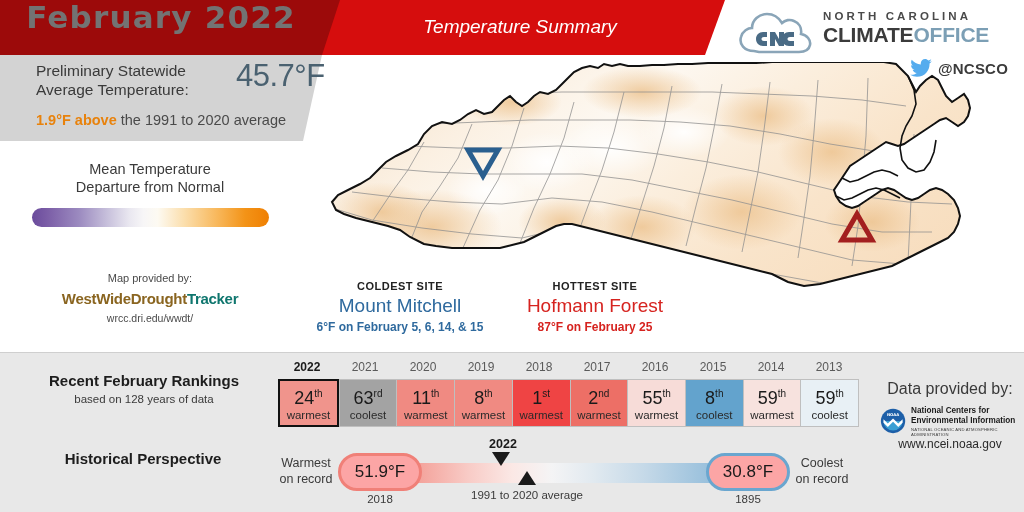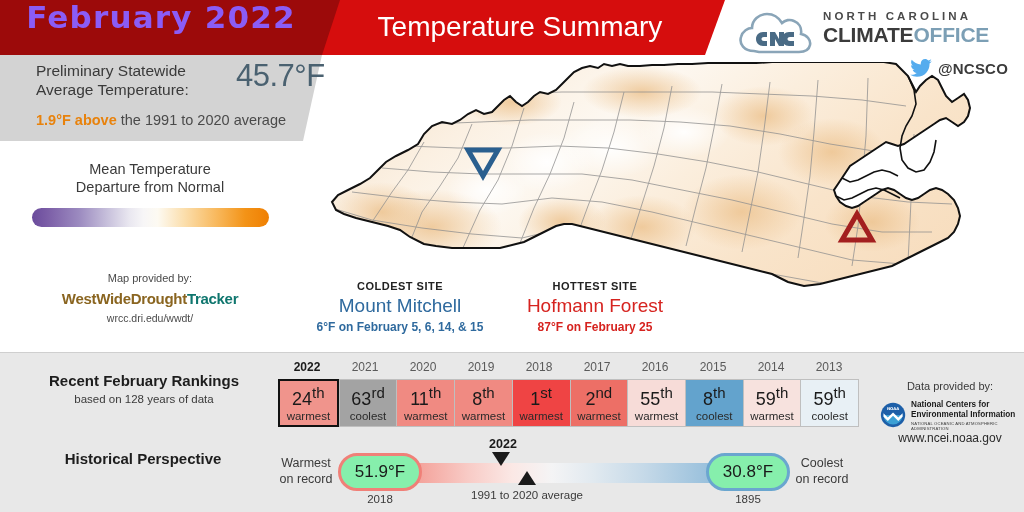--- a/index.html
+++ b/index.html
@@ -22,29 +22,30 @@
   }
   .hdr-brightred {
     position: absolute; left: 300px; top: 0; width: 425px; height: 55px;
     background: #d60d0d;
     clip-path: polygon(22px 0, 425px 0, 405px 100%, 0 100%);
     z-index: 2;
   }
   .hdr-month {
     position: absolute; left: 0; top: 0; width: 322px; height: 55px;
     display: flex; align-items: center; justify-content: center;
-    color: #8b5cf6; font-size: 31px; font-weight: bold;
+    color: #737373; font-size: 31px; font-weight: bold;
     letter-spacing: 1.2px; z-index: 6; padding-bottom: 21px;
     font-family: "DejaVu Sans", sans-serif;
   }
   .hdr-summary {
     position: absolute; left: 330px; top: 0; width: 380px; height: 55px;
     display: flex; align-items: center; justify-content: center;
-    color: #ffffff; font-size: 28px; font-weight: normal; z-index: 6;
+    color: #ffffff; font-size: 19px; font-weight: normal; z-index: 6;
     padding-bottom: 2px;
+    font-style: italic;
   }
 
   
   .logo-wrap { position: absolute; left: 737px; top: 8px; width: 275px; height: 72px; z-index: 7; }
   .logo-cloud { position: absolute; left: 0; top: 2px; width: 80px; height: 46px; }
   .logo-txt { position: absolute; left: 86px; top: 2px; }
   .logo-nc {
     font-size: 11.5px; letter-spacing: 3.1px; color: #4a4a4a; font-weight: bold;
     line-height: 13px; font-family: "Liberation Sans", sans-serif;
   }
@@ -140,42 +141,42 @@
     position: absolute; left: 278px; top: 379px; width: 580px; height: 48px;
     display: flex; z-index: 7;
   }
   .cell {
     flex: 1; border: 1px solid #bfbfbf; margin-right: -1px;
     display: flex; flex-direction: column; align-items: center; justify-content: center;
     position: relative;
   }
   .cell.cur { border: 2.5px solid #111; z-index: 3; margin-right: 0; }
   .cell .num { font-size: 18px; color: #1a1a1a; line-height: 19px; }
-  .cell .num sup { font-size: 15px; vertical-align: super; margin-top: 12px; }
+  .cell .num sup { font-size: 10px; vertical-align: super; margin-top: 12px; }
   .cell .wc { font-size: 11.5px; color: #2a2a2a; line-height: 14px; }
 
   
   .hist-title { position: absolute; left: 8px; top: 450px; width: 270px; text-align: center; z-index: 7; }
   .hist-title h3 { font-size: 15px; color: #1d1d1d; font-weight: bold; }
   .hist-title p { font-size: 11.5px; color: #3a3a3a; margin-top: 4px; }
 
   .hist-bar {
     position: absolute; left: 345px; top: 463px; width: 440px; height: 20px; z-index: 6;
     background: linear-gradient(to right,
       #ef6a63 0%, #f39991 14%, #f8cbc6 28%, #fbe8e5 38%,
       #f4f4f5 47%, #e2eaf0 56%, #c5d9e8 68%, #95bedb 84%, #6aa6cf 100%);
   }
   .lbl-warmest { position: absolute; left: 272px; top: 455px; width: 68px; text-align: center;
     font-size: 12.5px; color: #3a3a3a; line-height: 16px; z-index: 7; }
   .lbl-coolest { position: absolute; left: 786px; top: 455px; width: 72px; text-align: center;
     font-size: 12.5px; color: #3a3a3a; line-height: 16px; z-index: 7; }
 
   .pill {
     position: absolute; top: 453px; width: 84px; height: 38px; border-radius: 19px;
-    background: #86efac; display: flex; align-items: center; justify-content: center;
+    background: #fca5a5; display: flex; align-items: center; justify-content: center;
     font-size: 17px; color: #1a1a1a; z-index: 8;
   }
   .pill-warm { left: 338px; border: 3.5px solid #f08078; }
   .pill-cool { left: 706px; border: 3.5px solid #6aa6cf; }
   .pill-year { position: absolute; top: 493px; width: 84px; text-align: center;
     font-size: 11.5px; color: #3a3a3a; z-index: 8; }
   .py-warm { left: 338px; }
   .py-cool { left: 706px; }
 
   .mk-2022-lbl { position: absolute; left: 473px; top: 437px; width: 60px; text-align: center;
@@ -188,21 +189,21 @@
   .tri-up {
     position: absolute; left: 518px; top: 471px; width: 0; height: 0; z-index: 9;
     border-left: 9px solid transparent; border-right: 9px solid transparent;
     border-bottom: 14px solid #1a1a1a;
   }
   .mk-avg-lbl { position: absolute; left: 452px; top: 489px; width: 150px; text-align: center;
     font-size: 11.5px; color: #3a3a3a; z-index: 9; }
 
   
   .noaa { position: absolute; left: 880px; top: 380px; width: 140px; text-align: center; z-index: 7; }
-  .noaa-lead { font-size: 11px; color: #3a3a3a; }
+  .noaa-lead { font-size: 16px; color: #3a3a3a; }
   .noaa-row { display: flex; align-items: center; gap: 5px; margin-top: 8px; justify-content: flex-start; }
   .noaa-txt { text-align: left; }
   .noaa-l1 { font-size: 8.2px; font-weight: bold; color: #1a1a1a; line-height: 9.5px; }
   .noaa-l2 { font-size: 4.2px; color: #3a3a3a; letter-spacing: 0.15px; margin-top: 1.5px; }
   .noaa-url { font-size: 12px; color: #2a2a2a; margin-top: 0; }
 </style>
 </head>
 <body>
 
 <div class="root">

